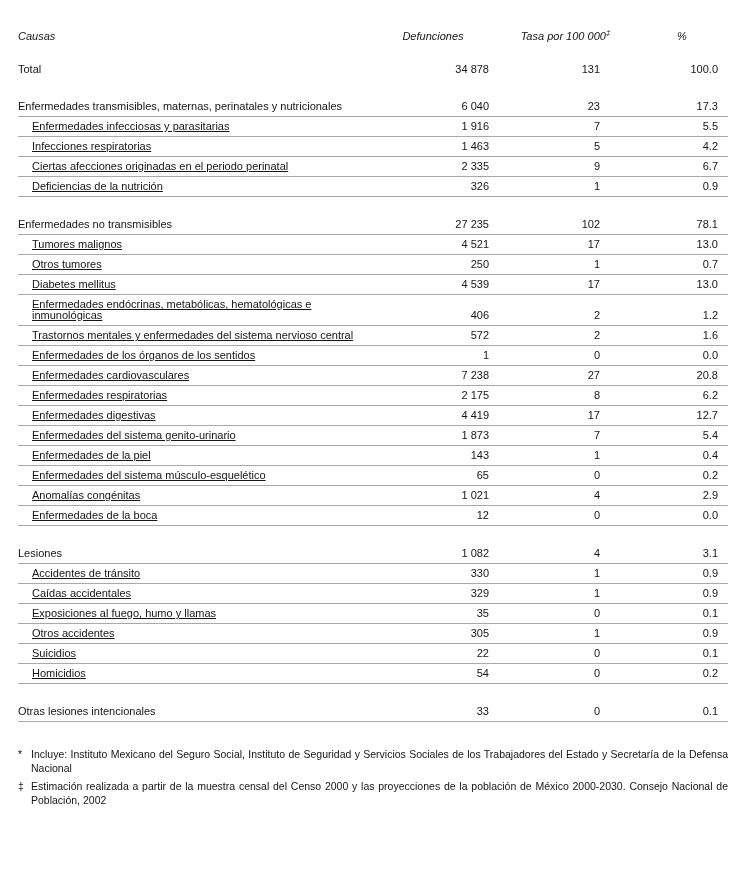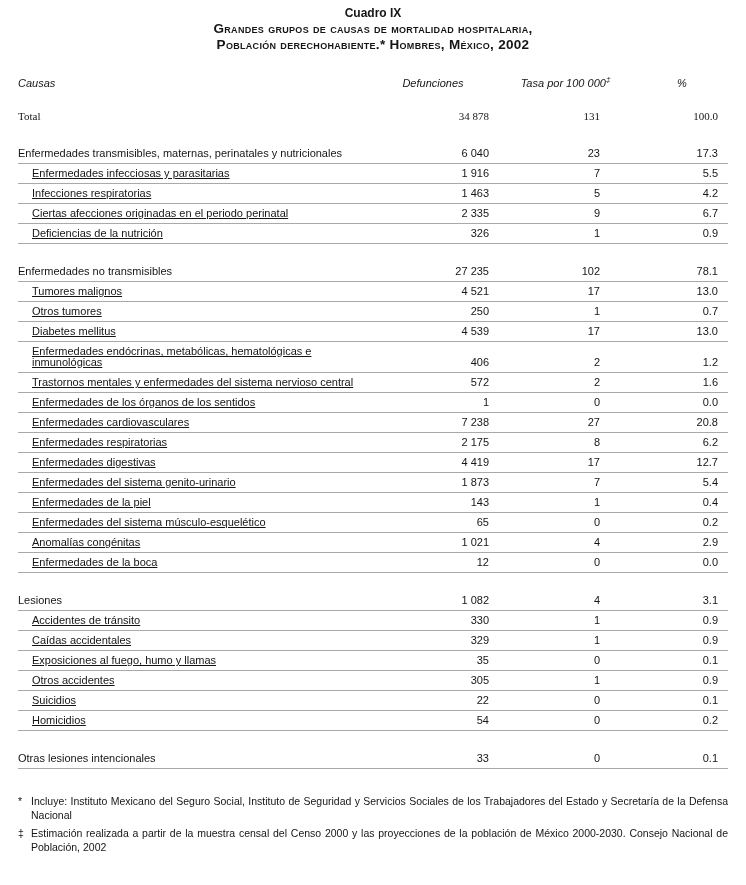--- a/index.html
+++ b/index.html
@@ -63,21 +63,21 @@
   th.h-pct  { padding-right: 12px; }
   th sup { font-size: 8px; line-height: 0; }
 
   td {
     font-size: 11px;
     line-height: 11px;
     padding: 4px 0 4px 0;
     vertical-align: bottom;
   }
   tr.data-row td { border-bottom: 1px solid #a9a9a9; }
-  tr.data-row.no-border td { border-bottom: none; font-family: Liberation Serif, serif; }
+  tr.data-row.no-border td { border-bottom: none; }
   td.causa { text-align: left; }
   tr.indent td.causa { padding-left: 14px; text-decoration: underline; }
   td.num { text-align: right; white-space: nowrap; }
   td.n-def  { padding-right: 4px; }
   td.n-tasa { padding-right: 48px; }
   td.n-pct  { padding-right: 10px; }
 
   tr.spacer td {
     height: 18px;
     padding: 0;
@@ -99,25 +99,20 @@
   .footnote .ftext {
     flex: 1;
     text-align: justify;
   }
 </style>
 </head>
 <body>
 
 <div class="page">
 
-  <div class="title-block">
-    <div class="table-number">Cuadro IX</div>
-    <div class="table-subtitle">Grandes grupos de causas de mortalidad hospitalaria,</div>
-    <div class="table-subtitle">Población derechohabiente.* Hombres, México, 2002</div>
-  </div>
 
   <table class="data-table">
     <colgroup>
       <col class="c-causa">
       <col class="c-def">
       <col class="c-tasa">
       <col class="c-pct">
     </colgroup>
     <thead>
       <tr>

